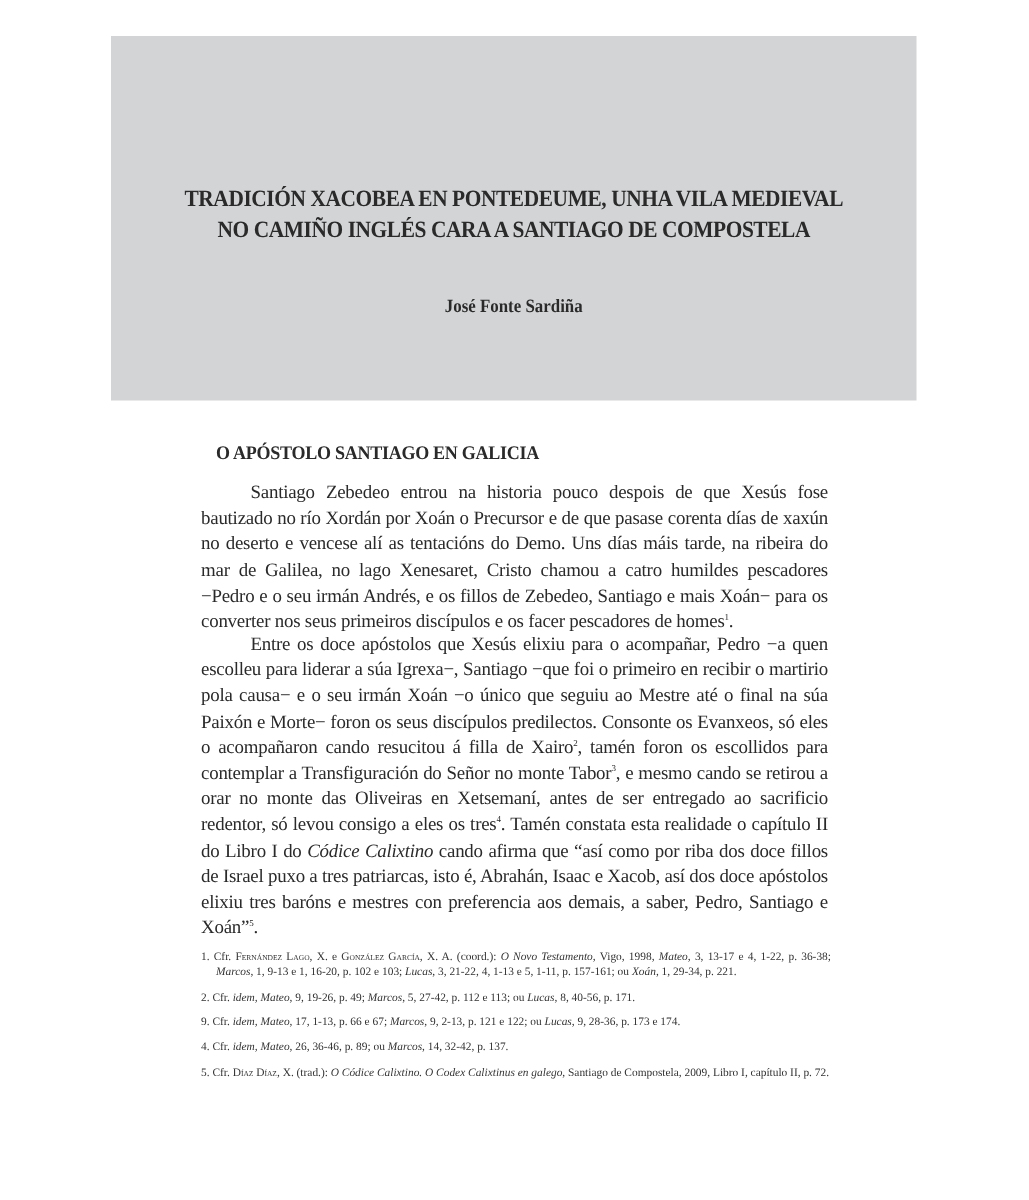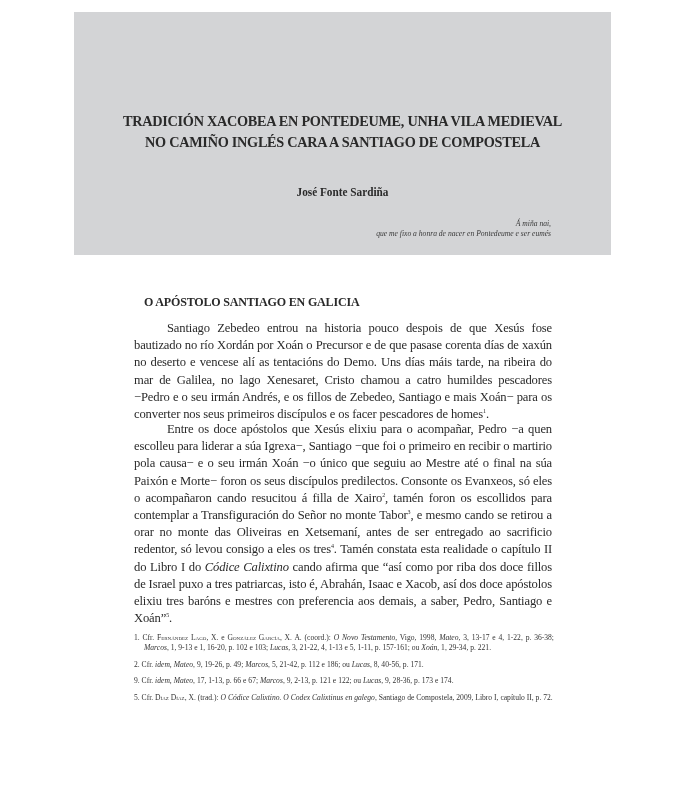--- a/index.html
+++ b/index.html
@@ -11,21 +11,21 @@
       width: 686px;
       height: 800px;
       position: relative;
       overflow: hidden;
       font-family: "Liberation Serif", "DejaVu Serif", serif;
       color: #222222;
     }
     .header-box {
       position: absolute;
       left: 74px;
-      top: 12px;
+      top: 24px;
       width: 537px;
       height: 243px;
       background: #d3d4d6;
     }
     .title {
       position: absolute;
       left: 0;
       right: 0;
       top: 98px;
       text-align: center;
@@ -112,29 +112,26 @@
   </style>
 </head>
 <body>
 
 <div class="header-box">
   <div class="title">
     <div>TRADICIÓN XACOBEA EN PONTEDEUME, UNHA VILA MEDIEVAL</div>
     <div>NO CAMIÑO INGLÉS CARA A SANTIAGO DE COMPOSTELA</div>
   </div>
   <div class="author">José Fonte Sardiña</div>
-  <div class="dedication">
-    <div>Á miña nai,</div>
-    <div>que me fixo a honra de nacer en Pontedeume e ser eumés</div>
-  </div>
 </div>
 
 <div class="section-heading">O APÓSTOLO SANTIAGO EN GALICIA</div>
 
 <div class="body-text p1"><span class="indent"></span><span>Santiago Zebedeo entrou na historia pouco despois de que Xesús fose bautizado no río Xordán por Xoán o Precursor e de que pasase corenta días de xaxún no deserto e vencese alí as tentacións do Demo. Uns días máis tarde, na ribeira do mar de Galilea, no lago Xenesaret, Cristo chamou a catro humildes pescadores −Pedro e o seu irmán Andrés, e os fillos de Zebedeo, Santiago e mais Xoán− para os converter nos seus primeiros discípulos e os facer pescadores de homes</span><sup>1</sup><span>.</span></div>
 <div class="body-text p2"><span class="indent"></span><span>Entre os doce apóstolos que Xesús elixiu para o acompañar, Pedro −a quen escolleu para liderar a súa Igrexa−, Santiago −que foi o primeiro en recibir o martirio pola causa− e o seu irmán Xoán −o único que seguiu ao Mestre até o final na súa Paixón e Morte− foron os seus discípulos predilectos. Consonte os Evanxeos, só eles o acompañaron cando resucitou á filla de Xairo</span><sup>2</sup><span>, tamén foron os escollidos para contemplar a Transfiguración do Señor no monte Tabor</span><sup>3</sup><span>, e mesmo cando se retirou a orar no monte das Oliveiras en Xetsemaní, antes de ser entregado ao sacrificio redentor, só levou consigo a eles os tres</span><sup>4</sup><span>. Tamén constata esta realidade o capítulo II do Libro I do </span><i>Códice Calixtino</i><span> cando afirma que “así como por riba dos doce fillos de Israel puxo a tres patriarcas, isto é, Abrahán, Isaac e Xacob, así dos doce apóstolos elixiu tres baróns e mestres con preferencia aos demais, a saber, Pedro, Santiago e Xoán”</span><sup>5</sup><span>.</span></div>
 
 <div class="footnotes">
     <div class="fn"><span>1. Cfr. </span><span class="sc">Fernández Lago</span><span>, X. e </span><span class="sc">González García</span><span>, X. A. (coord.): </span><i>O Novo Testamento</i><span>, Vigo, 1998, </span><i>Mateo</i><span>, 3, 13-17 e 4, 1-22, p. 36-38; </span><i>Marcos</i><span>, 1, 9-13 e 1, 16-20, p. 102 e 103; </span><i>Lucas</i><span>, 3, 21-22, 4, 1-13 e 5, 1-11, p. 157-161; ou </span><i>Xoán</i><span>, 1, 29-34, p. 221.</span></div>
-    <div class="fn"><span>2. Cfr. </span><i>idem, Mateo</i><span>, 9, 19-26, p. 49; </span><i>Marcos</i><span>, 5, 21-42, p. 112 e 186; ou </span><i>Lucas</i><span>, 8, 40-56, p. 171.</span></div>
+    <div class="fn"><span>2. Cfr. </span><i>idem, Mateo</i><span>, 9, 19-26, p. 49; </span><i>Marcos</i><span>, 5, 27-42, p. 112 e 113; ou </span><i>Lucas</i><span>, 8, 40-56, p. 171.</span></div>
     <div class="fn"><span>9. Cfr. </span><i>idem, Mateo</i><span>, 17, 1-13, p. 66 e 67; </span><i>Marcos</i><span>, 9, 2-13, p. 121 e 122; ou </span><i>Lucas</i><span>, 9, 28-36, p. 173 e 174.</span></div>
+    <div class="fn"><span>4. Cfr. </span><i>idem, Mateo</i><span>, 26, 36-46, p. 89; ou </span><i>Marcos</i><span>, 14, 32-42, p. 137.</span></div>
     <div class="fn"><span>5. Cfr. </span><span class="sc">Díaz Díaz</span><span>, X. (trad.): </span><i>O Códice Calixtino. O Codex Calixtinus en galego</i><span>, Santiago de Compostela, 2009, Libro I, capítulo II, p. 72.</span></div>
   </div>
 
 </body></html>

